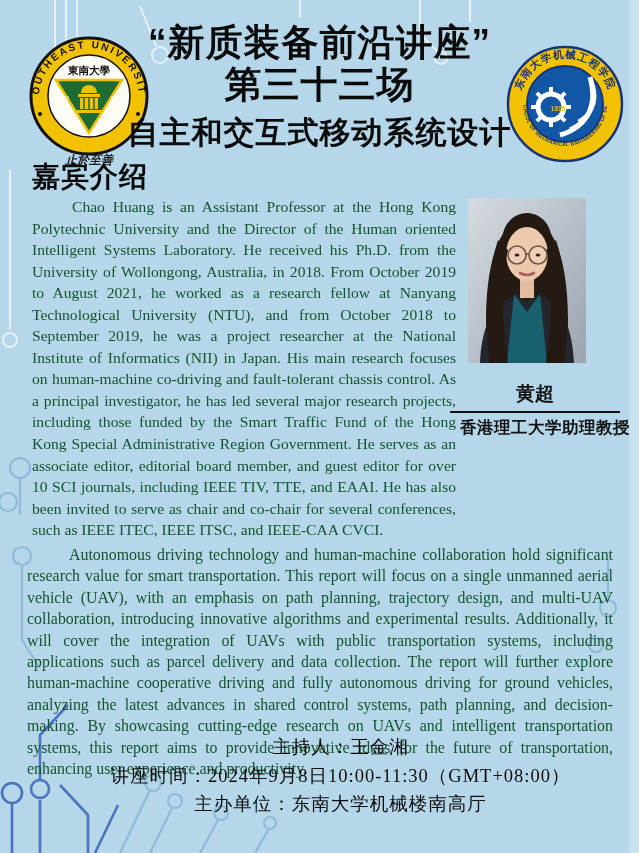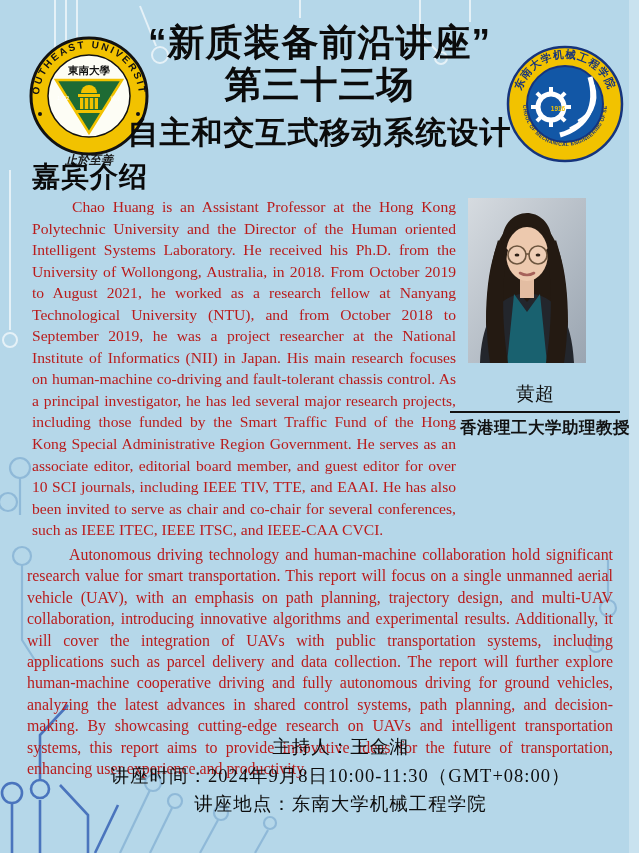--- a/index.html
+++ b/index.html
@@ -12,27 +12,27 @@
   .title-line{font-size:37px;line-height:42px;font-weight:800;letter-spacing:1px;}
   .subtitle{margin-top:9px;font-size:31px;line-height:36px;font-weight:800;letter-spacing:1px;}
 
   .seu-logo{left:26px;top:36px;width:126px;height:132px;}
   .me-logo{left:504px;top:43px;width:122px;height:122px;}
 
   .section-heading{font-size:28px;font-weight:800;color:#0a0a0a;letter-spacing:1px;}
   .guest-heading{left:32px;top:158px;}
   .abstract-heading{left:27px;top:508px;}
 
-  .serif-body{font-family:"Liberation Serif","DejaVu Serif",serif;color:#b91c1c;
+  .serif-body{font-family:"Liberation Serif","DejaVu Serif",serif;color:#14532d;
               text-align:justify;}
   .bio{left:32px;top:196px;width:424px;font-size:15.6px;line-height:21.55px;text-indent:40px;}
   .abstract{left:27px;top:544px;width:586px;font-size:15.9px;line-height:21.4px;text-indent:42px;}
 
   .photo-frame{left:468px;top:198px;width:118px;height:165px;}
-  .guest-name{left:450px;top:381px;width:170px;text-align:center;font-size:19px;font-weight:400;}
+  .guest-name{left:450px;top:381px;width:170px;text-align:center;font-size:19px;font-weight:700;}
   .caption-rule{left:450px;top:411px;width:170px;border-top:2px solid #111;height:0;}
   .guest-title{left:440px;top:417px;width:190px;text-align:right;font-size:16.5px;font-weight:800;letter-spacing:0.5px;}
 
   .footer{left:0;right:0;top:733px;text-align:center;
           font-family:"Liberation Serif","DejaVu Serif",serif;color:#0d0d0d;margin-left:42px;}
   .footer div{font-size:18.5px;line-height:28.6px;letter-spacing:1px;}
 </style>
 </head>
 <body>
 
@@ -178,16 +178,16 @@
 
   <div class="layer guest-name">黄超</div>
   <div class="layer caption-rule"></div>
   <div class="layer guest-title">香港理工大学助理教授</div>
 
   <div class="layer serif-body abstract">Autonomous driving technology and human-machine collaboration hold significant research value for smart transportation. This report will focus on a single unmanned aerial vehicle (UAV), with an emphasis on path planning, trajectory design, and multi-UAV collaboration, introducing innovative algorithms and experimental results. Additionally, it will cover the integration of UAVs with public transportation systems, including applications such as parcel delivery and data collection. The report will further explore human-machine cooperative driving and fully autonomous driving for ground vehicles, analyzing the latest advances in shared control systems, path planning, and decision-making. By showcasing cutting-edge research on UAVs and intelligent transportation systems, this report aims to provide innovative ideas for the future of transportation, enhancing user experience and productivity.</div>
 
   <div class="layer footer">
     <div>主持人：王金湘</div>
     <div>讲座时间：2024年9月8日10:00-11:30（GMT+08:00）</div>
-    <div>讲座地点：东南大学机械工程学院</div>
+    <div>主办单位：东南大学机械楼南高厅</div>
   </div>
 
 </div>
 
 </body></html>

